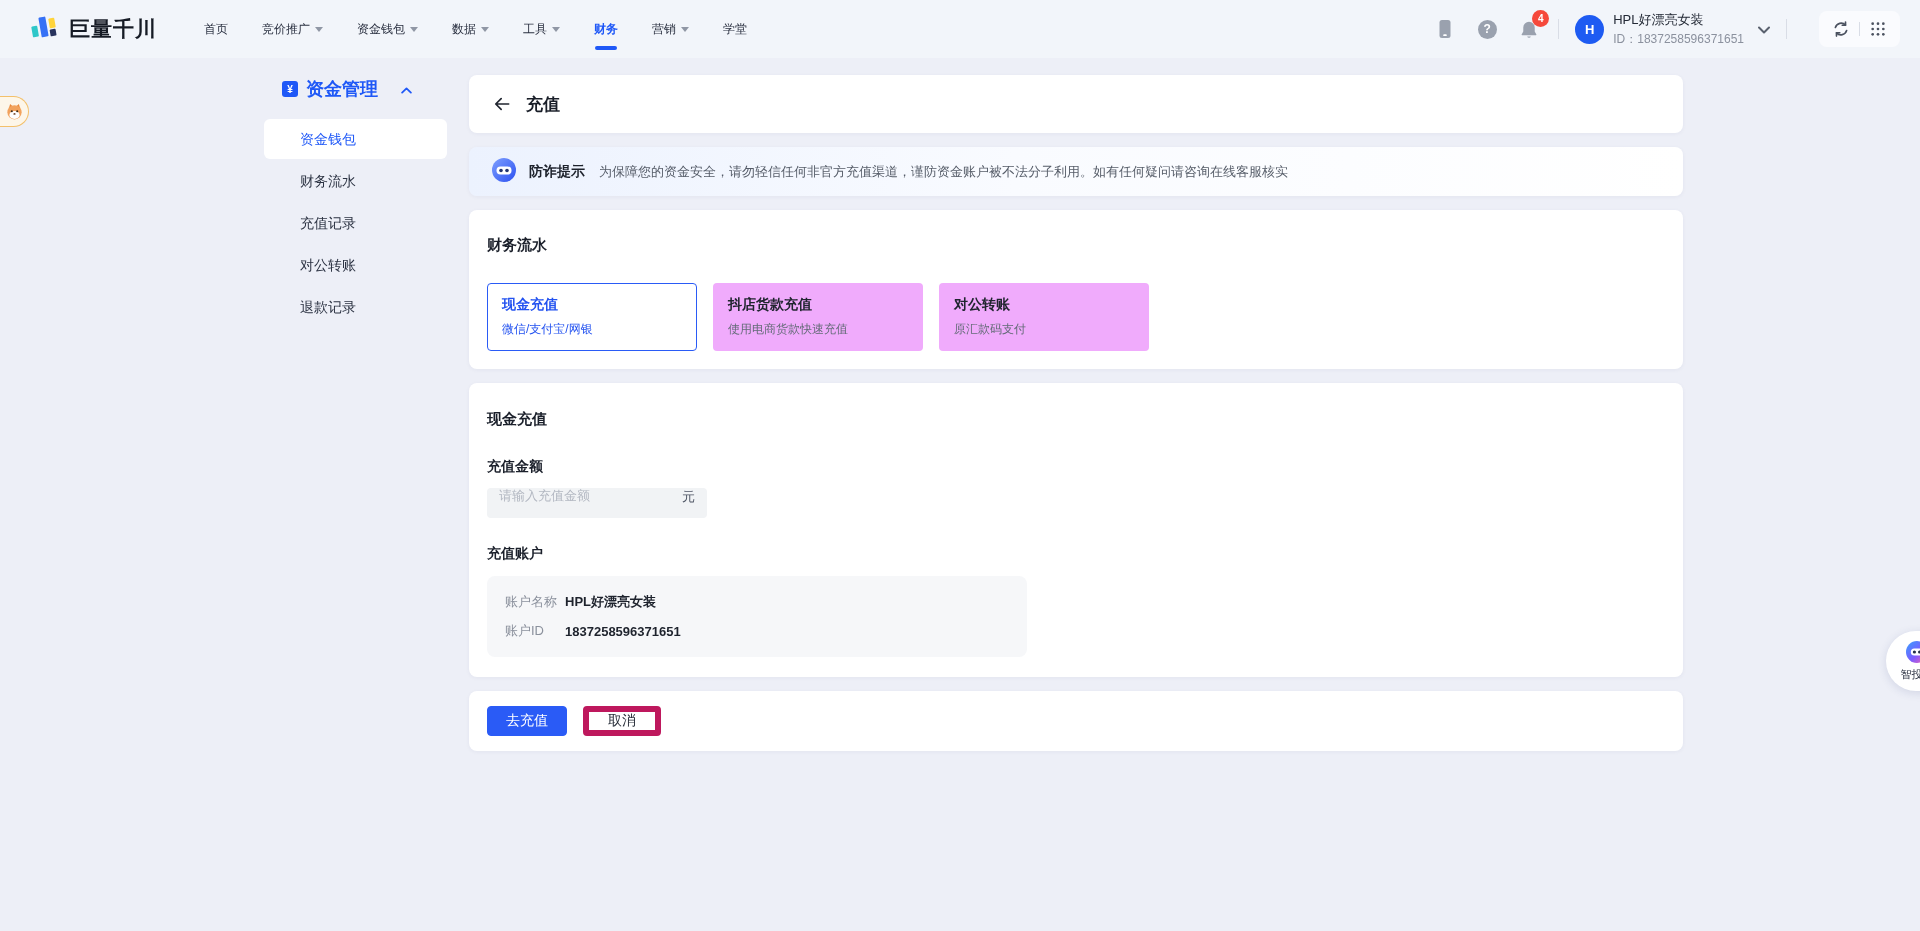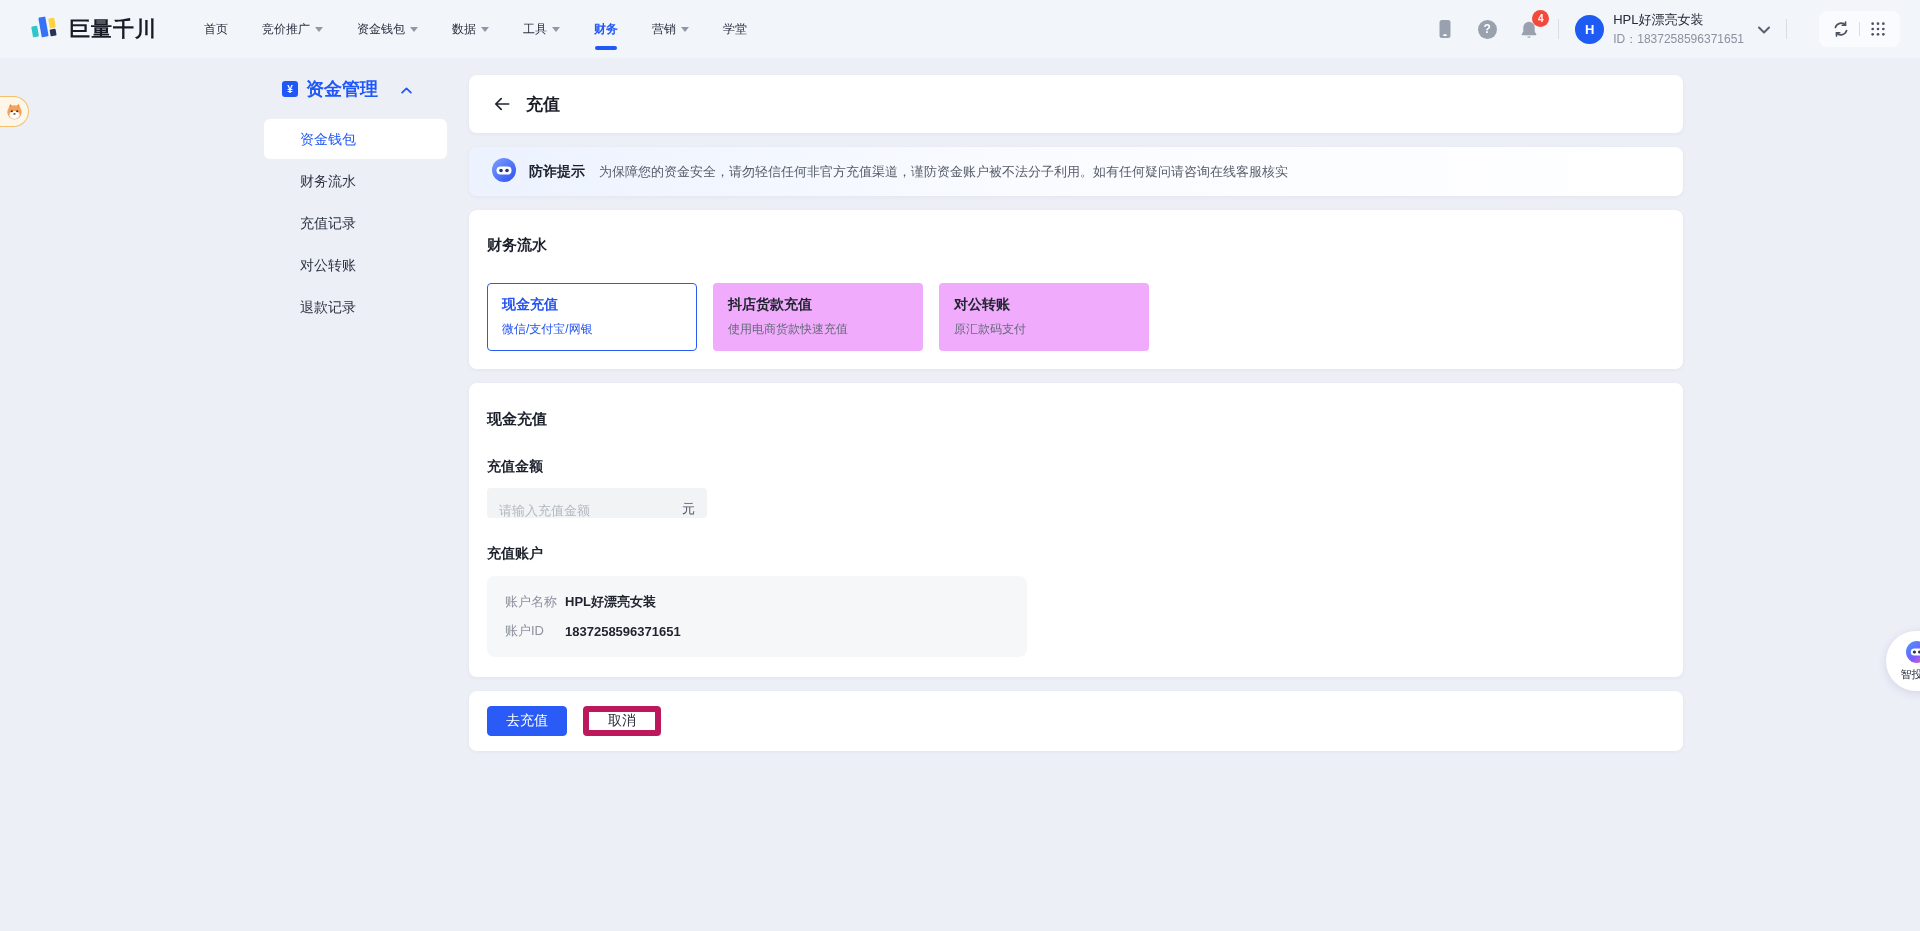--- a/index.html
+++ b/index.html
@@ -57,21 +57,21 @@
   .methods { display:flex; gap:16px; margin-top:28px; }
   .method { width:210px; height:68px; border-radius:4px; background:#f0abfc; border:1px solid transparent; padding:12px 14px; cursor:pointer; }
   .m-title { font-size:14px; font-weight:bold; color:#20252f; }
   .m-sub { font-size:12px; color:#646b78; margin-top:7px; }
   .method.selected { background:#fff; border-color:#2a5bf6; }
   .method.selected .m-title, .method.selected .m-sub { color:#2453f0; }
 
   .cash-card { padding:27px 18px 20px; }
   .field-label { font-size:14px; font-weight:bold; color:#1b202b; }
   .amount-label { margin-top:29px; }
-  .amount-wrap { margin-top:12px; width:220px; height:30px; background:#f1f3f5; border-radius:4px; display:flex; align-items:flex-end; padding:0 12px; }
+  .amount-wrap { margin-top:12px; width:220px; height:30px; background:#f1f3f5; border-radius:4px; display:flex; align-items:flex-start; padding:0 12px; }
   .amount-wrap input { flex:1; min-width:0; border:none; background:transparent; outline:none; font-size:13px; color:#20252f; font-family:inherit; }
   .amount-wrap input::placeholder { color:#b3b8c2; }
   .unit { font-size:13px; color:#4e5564; margin-left:6px; }
   .account-label { margin-top:27px; }
   .account-box { margin-top:13px; width:540px; background:#f6f7f9; border-radius:8px; padding:17px 20px 17px 18px; }
   .acc-row { display:flex; align-items:center; font-size:13px; }
   .acc-row + .acc-row { margin-top:11px; }
   .acc-label { width:60px; color:#8b919d; flex-shrink:0; }
   .acc-value { font-weight:bold; color:#1e232d; }
 

